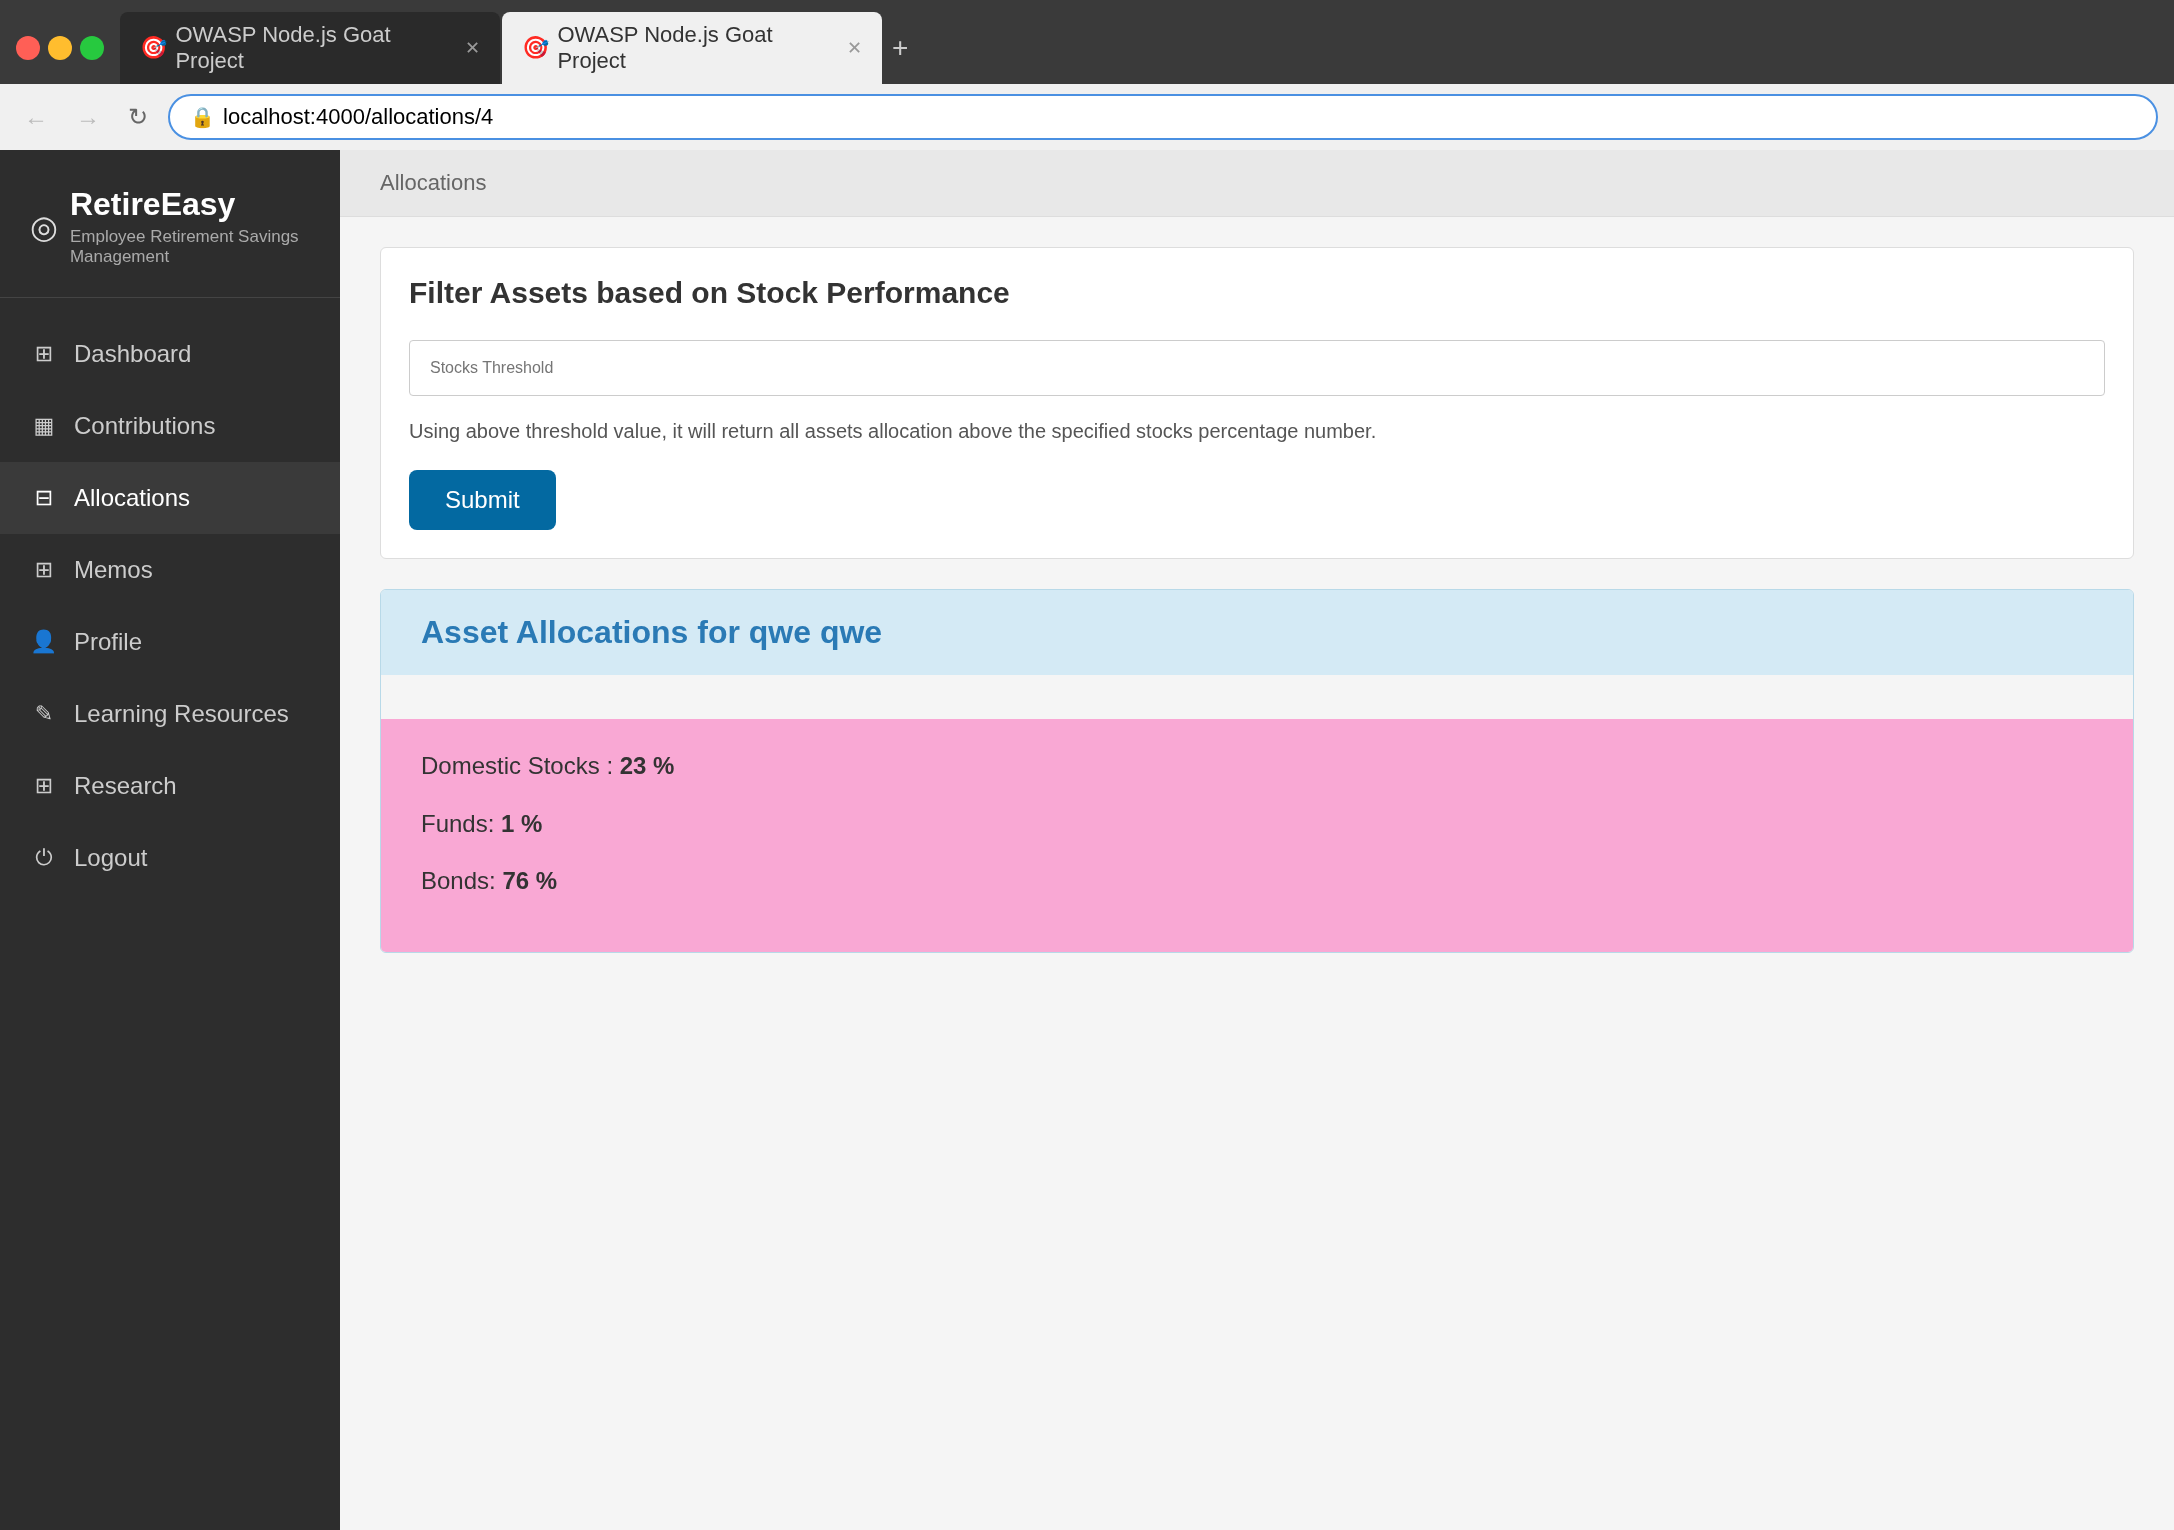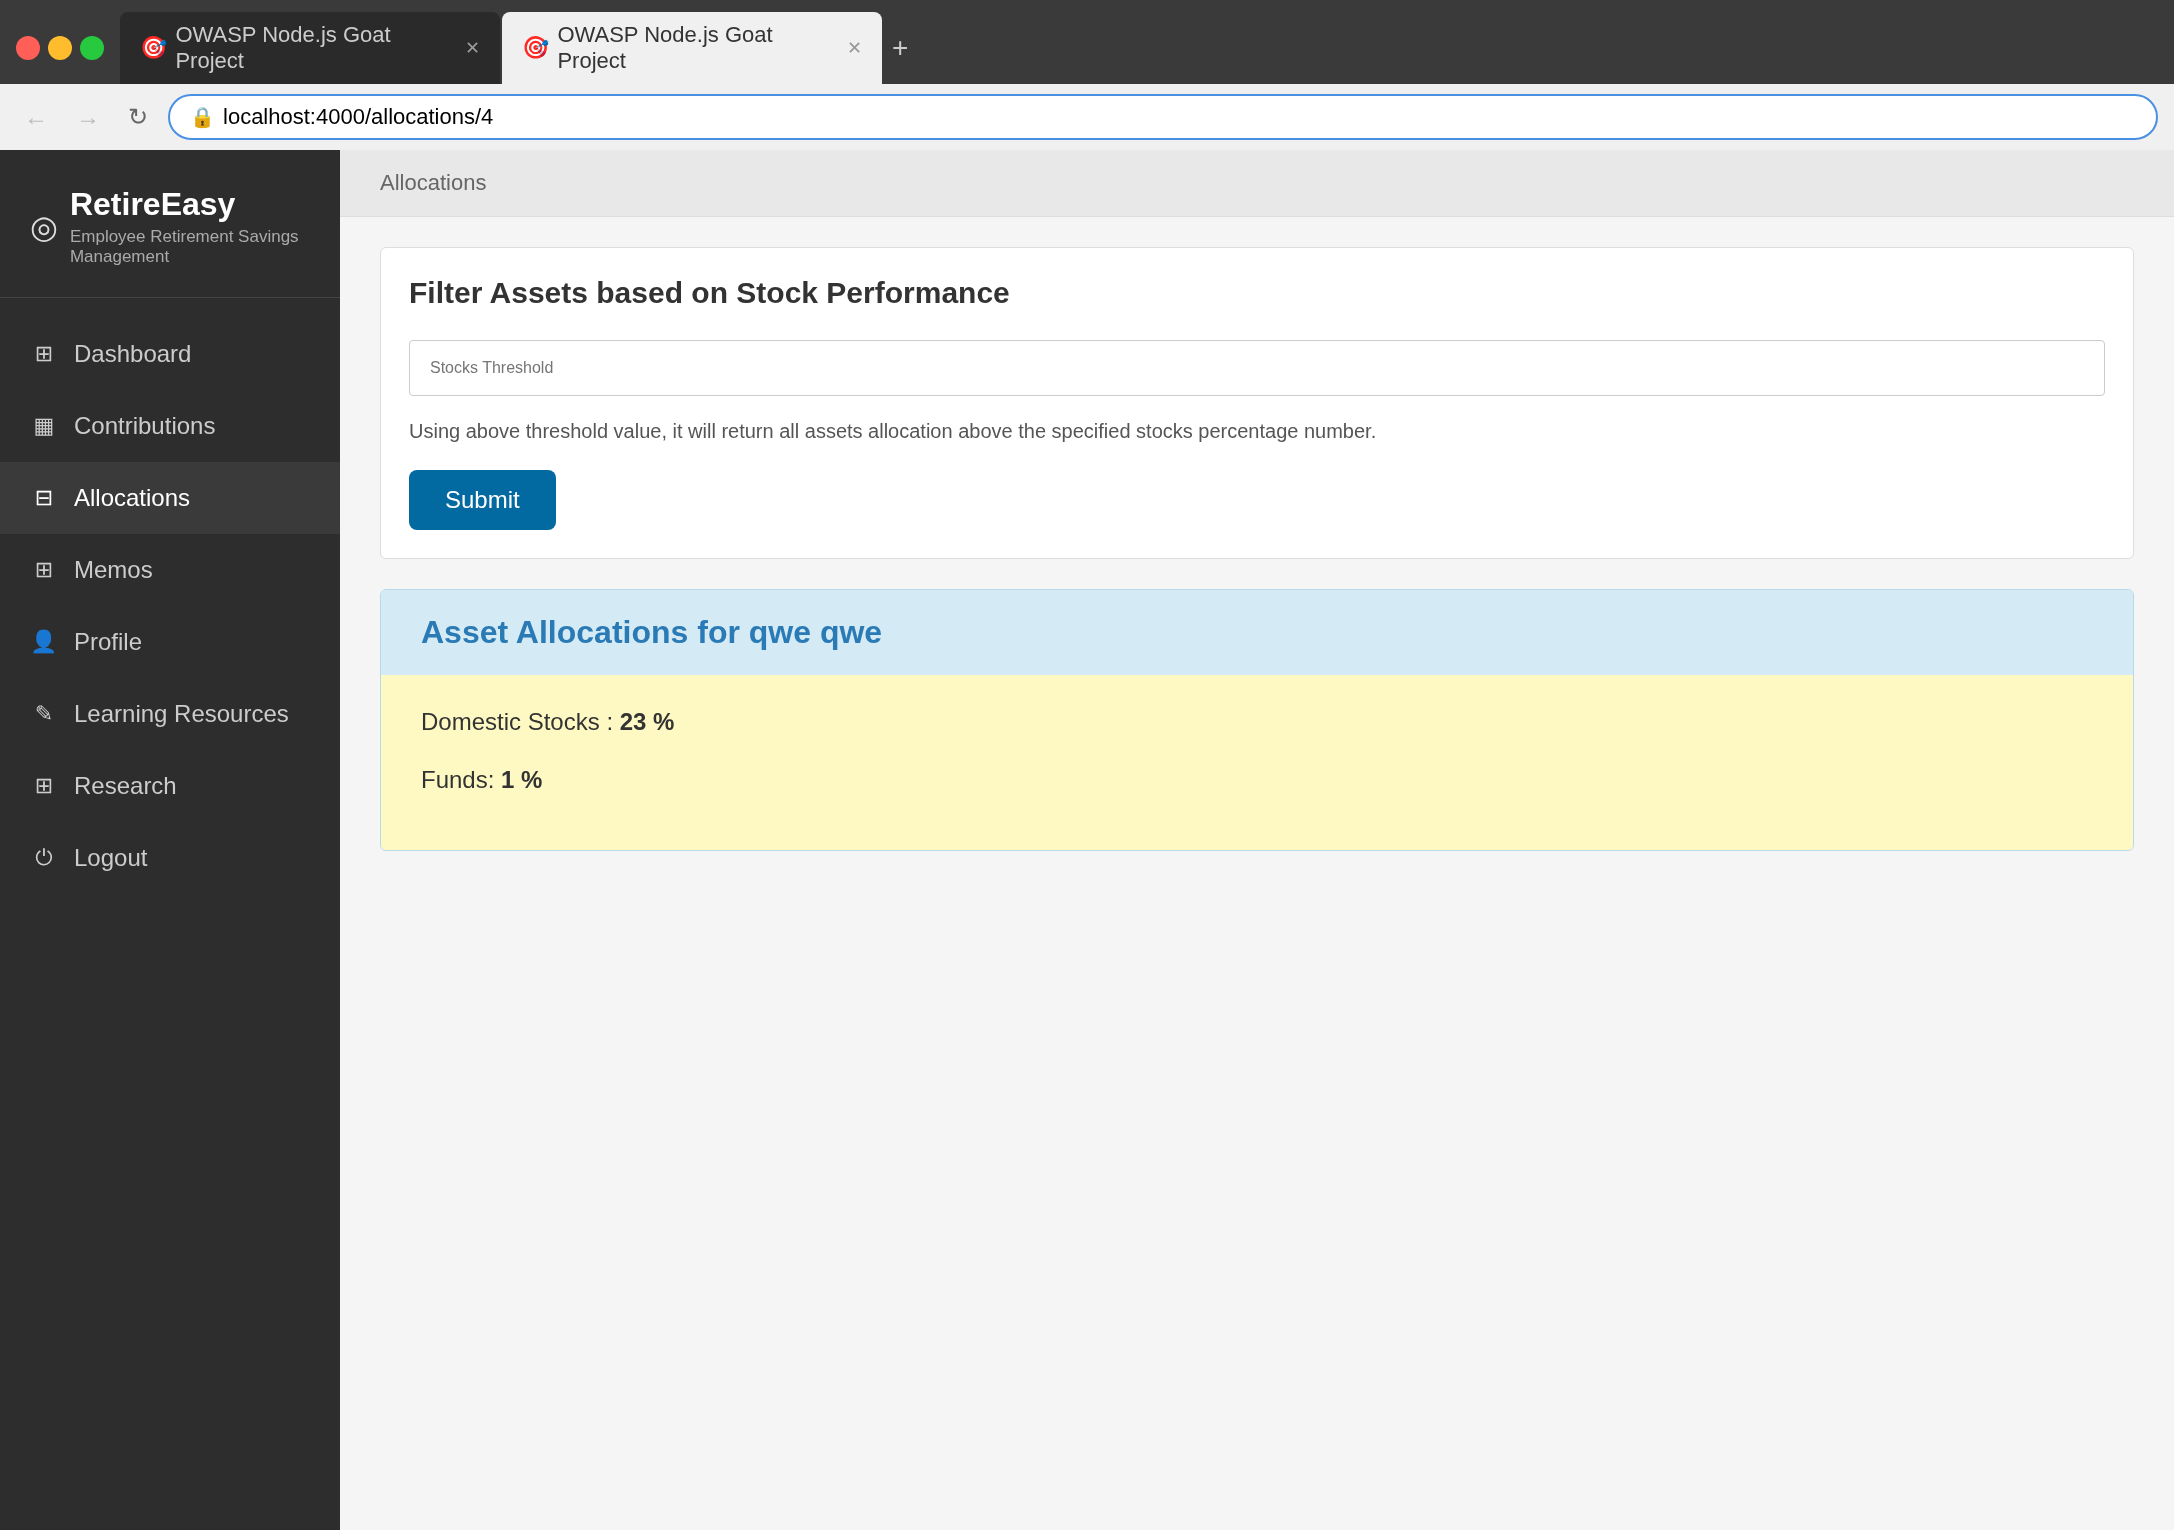--- a/index.html
+++ b/index.html
@@ -54,21 +54,21 @@
 
     .input-field { width: 100%; border: 1px solid #ccc; border-radius: 4px; padding: 18px 20px; font-size: 16px; color: #999; outline: none; margin-bottom: 20px; }
 
     .helper-text { font-size: 20px; color: #555; margin-bottom: 24px; line-height: 1.5; }
 
     .submit-btn { background: #0369a1; color: white; border: none; border-radius: 8px; padding: 16px 36px; font-size: 24px; cursor: pointer; }
 
     .results-card { border: 1px solid #b8d9e8; border-radius: 6px; overflow: hidden; }
     .results-header { background: #d4eaf5; padding: 24px 40px; }
     .results-title { font-size: 32px; font-weight: 700; color: #2a7ab5; }
-    .results-body { padding: 30px 40px; background: #fef9c3; }
+    .results-body { padding: 30px 40px; background: #f9a8d4; margin-top: 44px; }
     .allocation-item { font-size: 24px; color: #333; margin-bottom: 24px; line-height: 1.4; }
     .allocation-item strong { font-weight: 700; }
   </style>
 </head>
 <body>
 
 <div class="browser-chrome">
   <div class="title-bar">
     <div class="traffic-lights">
       <div class="traffic-light tl-red"></div>
@@ -168,17 +168,20 @@
         <div class="results-header">
           <h3 class="results-title">Asset Allocations for qwe qwe</h3>
         </div>
         <div class="results-body">
           <div class="allocation-item">
             <span>Domestic Stocks : </span><strong>23 %</strong>
           </div>
           <div class="allocation-item">
             <span>Funds: </span><strong>1 %</strong>
           </div>
+          <div class="allocation-item">
+            <span>Bonds: </span><strong>76 %</strong>
+          </div>
         </div>
       </div>
     </div>
   </div>
 </div>
 
 </body></html>

